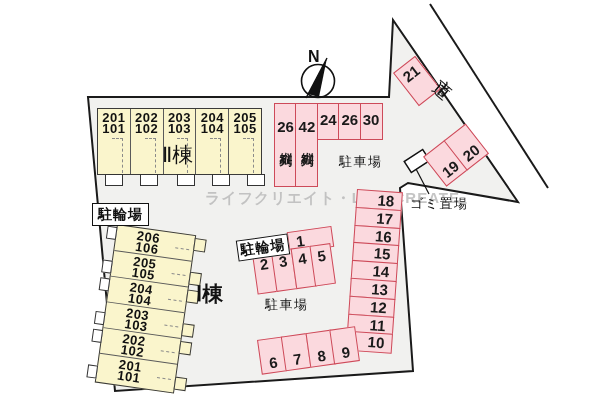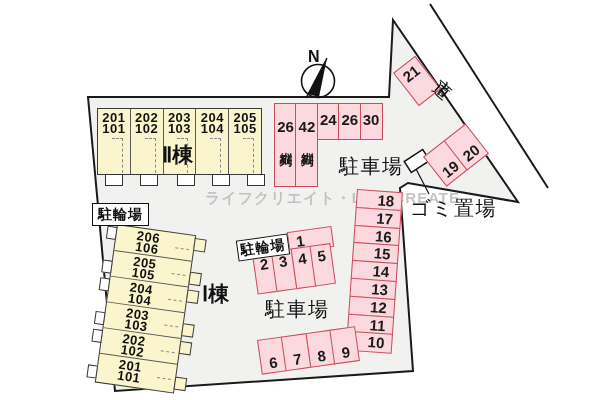--- a/index.html
+++ b/index.html
@@ -16,36 +16,36 @@
   
   .bldg2{
     position:absolute;left:97px;top:108px;width:165px;height:67px;z-index:3;
     background:#faf5cc;border:1.6px solid #3a3a3a;display:flex;box-sizing:border-box;
   }
   .u2cell{flex:1;position:relative;border-right:1px solid #5a5a5a;padding-top:3px;text-align:center;}
   .u2cell:last-child{border-right:none;}
   .unum{font-size:13px;line-height:11px;font-weight:600;letter-spacing:0.5px;}
   .dv{position:absolute;right:7px;top:29px;bottom:1px;border-left:1px dashed #8a8a8a;}
   .dh{position:absolute;right:7px;top:29px;width:11px;border-top:1px dashed #8a8a8a;}
-  .bldg2-label{position:absolute;left:162px;top:141px;z-index:4;font-size:21px;font-weight:bold;}
+  .bldg2-label{position:absolute;left:162px;top:141px;z-index:4;font-size:21px;font-weight:normal;}
   .entr{position:absolute;top:174px;width:18px;height:12px;background:#fff;border:1.3px solid #333;z-index:3;box-sizing:border-box;}
   
   .bldg1{
     position:absolute;left:117px;top:224px;width:80px;height:160px;z-index:3;
     background:#faf5cc;border:1.6px solid #3a3a3a;box-sizing:border-box;
     transform:rotate(8deg);transform-origin:top left;
   }
   .u1row{position:relative;height:26.1px;border-bottom:1px solid #5a5a5a;box-sizing:border-box;}
   .u1row:last-child{border-bottom:none;}
   .u1row .unum{position:absolute;left:14px;top:2px;width:36px;text-align:center;}
   .balc{position:absolute;right:-12px;width:12px;height:13px;background:#faf5cc;border:1.3px solid #3a3a3a;box-sizing:border-box;}
   .door{position:absolute;left:-10px;width:10px;height:13px;background:#fff;border:1.2px solid #333;box-sizing:border-box;}
   .atop{top:2px;} .abot{bottom:2px;}
   .ddash{position:absolute;right:4px;top:55%;width:14px;border-top:1px dashed #8a8a8a;}
-  .bldg1-label{position:absolute;left:196px;top:280px;z-index:4;font-size:21px;font-weight:bold;margin-left:6px;}
+  .bldg1-label{position:absolute;left:196px;top:280px;z-index:4;font-size:21px;font-weight:bold;}
   
   .pcell{
     background:#fbd9de;border:1.6px solid #cd4a59;box-sizing:border-box;
     font-size:15px;font-weight:600;color:#1a1a1a;text-align:center;
   }
   .rowflex{display:flex;position:absolute;z-index:3;}
   .rowflex .pcell{margin-left:-1.6px;}
   .rowflex .pcell:first-child{margin-left:0;}
   
   .toprow{left:274px;top:103px;align-items:flex-start;}
@@ -69,21 +69,21 @@
   .row69 .pcell{width:26px;height:35px;display:flex;align-items:flex-end;justify-content:center;padding-bottom:1px;}
   
   .rcol{position:absolute;left:357px;top:189px;width:46px;z-index:3;transform:rotate(4deg);transform-origin:top left;}
   .rcol .pcell{width:100%;height:19.4px;margin-top:-1.6px;text-align:right;padding-right:7px;line-height:17.5px;}
   .rcol .pcell:first-child{margin-top:0;}
   
   .row1920{left:429px;top:136px;transform:rotate(-38deg);}
   .row1920 .pcell{width:28px;height:38px;display:flex;align-items:flex-end;justify-content:center;padding-bottom:2px;}
   .cell21{position:absolute;left:403px;top:60px;width:28px;height:42px;transform:rotate(-38deg);z-index:3;padding-top:2px;}
   
-  .maplabel{position:absolute;z-index:4;font-size:20px;letter-spacing:1.5px;white-space:nowrap;}
+  .maplabel{position:absolute;z-index:4;font-size:13px;letter-spacing:1.5px;white-space:nowrap;}
   .lbl-park-top{left:339px;top:153px;}
   .lbl-park-bottom{left:265px;top:296px;}
   .lbl-garbage{left:410px;top:195px;font-family:Liberation Mono, monospace;}
   .lbl-road{left:444px;top:70px;writing-mode:vertical-rl;text-orientation:upright;transform:rotate(40deg);transform-origin:center;letter-spacing:4px;font-size:17px;}
 </style>
 </head>
 <body>
 
 <div id="canvas">
 

